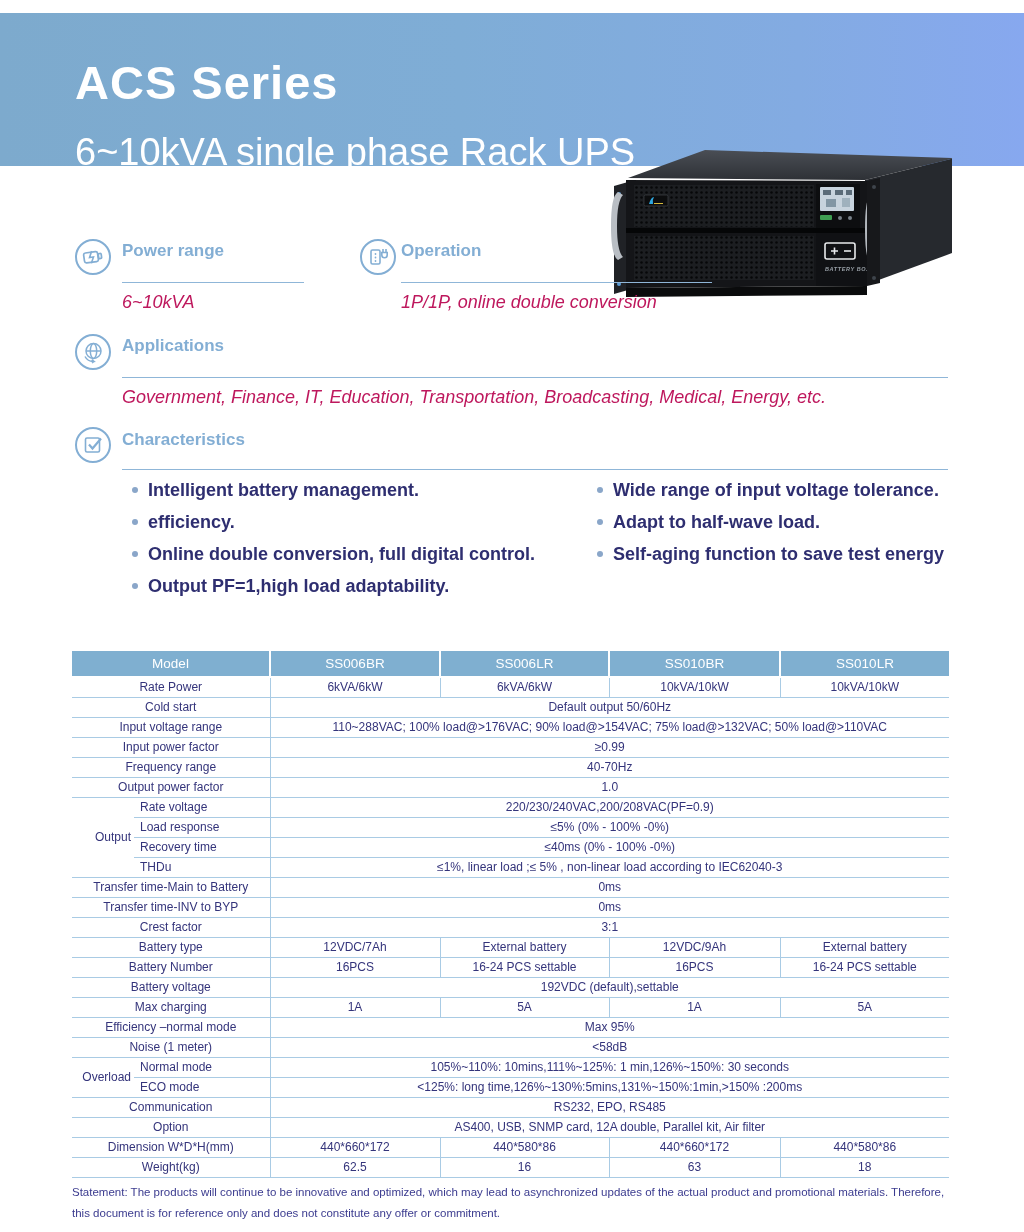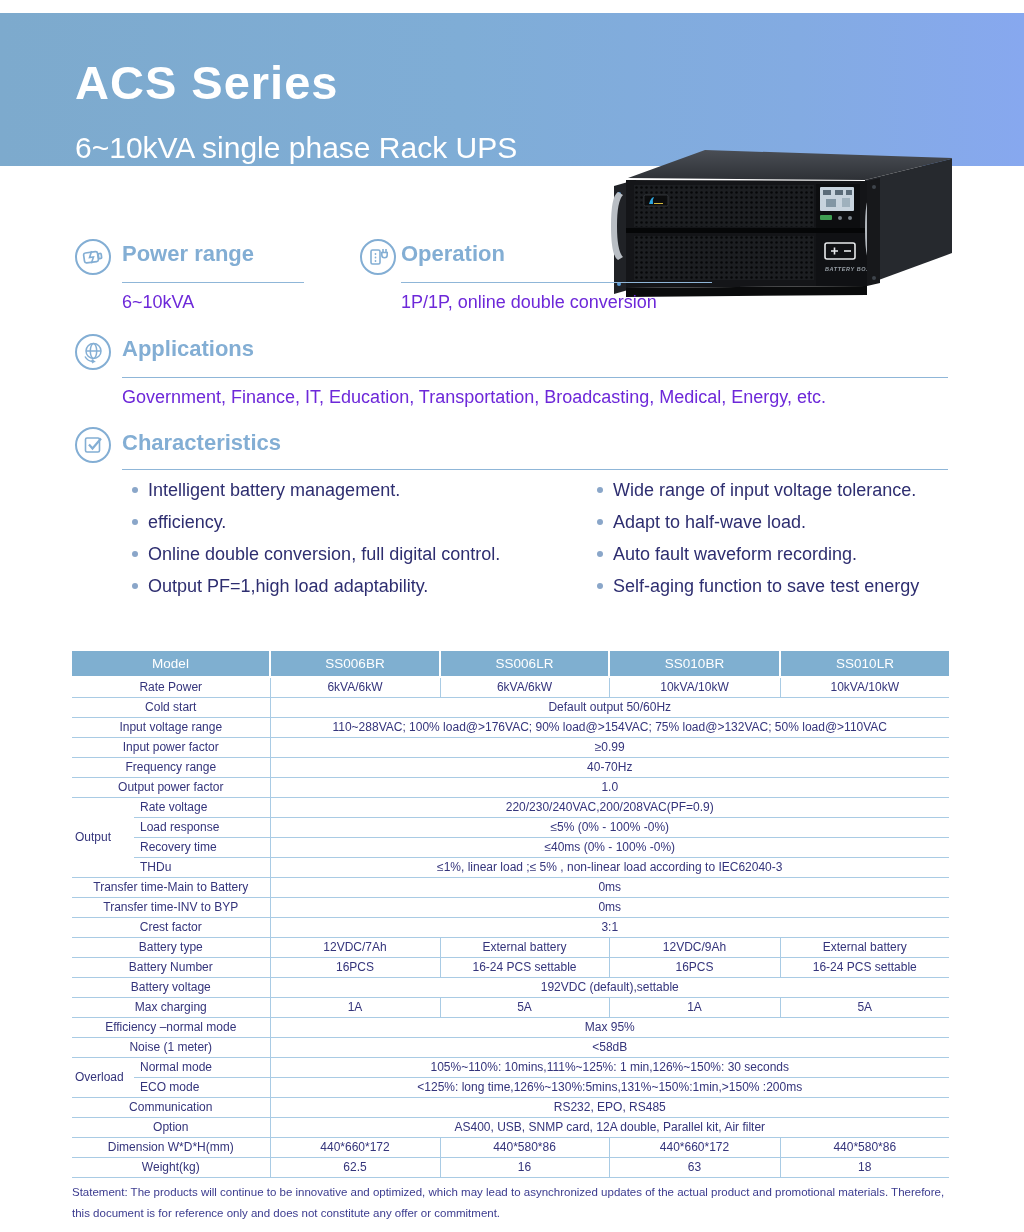--- a/index.html
+++ b/index.html
@@ -4,48 +4,48 @@
 <style>
   * { margin:0; padding:0; box-sizing:border-box; }
   html,body { background:#ffffff; }
   body { font-family:"Liberation Sans","DejaVu Sans",sans-serif; }
   #page { position:relative; width:1024px; height:1232px; background:#ffffff; overflow:hidden; }
 
   
   .hero { position:absolute; left:0; top:13px; width:1024px; height:153px;
           background:linear-gradient(to right,#7daacd 0%,#7fadd6 45%,#83abe2 78%,#87a8ef 100%); }
   .hero-title { position:absolute; left:75px; top:42px; color:#ffffff; font-size:47px; font-weight:bold; letter-spacing:1px; }
-  .hero-subtitle { position:absolute; left:75px; top:118px; color:#ffffff; font-size:30px; font-weight:400; }
+  .hero-subtitle { position:absolute; left:75px; top:118px; color:#ffffff; font-size:38px; font-weight:400; }
 
   
   .product { position:absolute; left:604px; top:140px; width:348px; height:174px; }
 
   
   .sec-icon { position:absolute; width:38px; height:38px; }
-  .sec-heading { position:absolute; color:#83aed4; font-size:22px; font-weight:bold; }
+  .sec-heading { position:absolute; color:#83aed4; font-size:17px; font-weight:bold; }
   .sec-rule { position:absolute; height:1px; background:#8fb6d8; }
-  .sec-value { position:absolute; color:#6d28d9; font-size:18px; }
-
-  
-  .bullets { position:absolute; list-style:none; color:#2e2e70; font-size:18px; }
+  .sec-value { position:absolute; color:#be185d; font-size:18px;font-style:italic; }
+
+  
+  .bullets { position:absolute; list-style:none; color:#2e2e70; font-size:18px;font-weight:bold; }
   .bullets li { position:relative; padding-left:17px; line-height:32px; }
   .bullets li::before { content:""; position:absolute; left:1px; top:13px; width:6px; height:6px;
                         border-radius:50%; background:#8aa6c9; }
 
   
   .spec-table { position:absolute; left:72px; top:651px; width:877px; border-collapse:collapse;
                 table-layout:fixed; color:#34347b; }
   .spec-table th { background:#7fafd0; color:#ffffff; font-size:13.5px; font-weight:400;
                    height:26px; border-bottom:2px solid #ffffff;text-align:center; }
   .spec-table th + th { border-left:2px solid #ffffff; }
   .spec-table td { height:20px; font-size:12px; text-align:center; padding:0 3px;
                    border-bottom:1px solid #a9cbe4; white-space:nowrap; overflow:hidden; }
   .spec-table td.value, .spec-table td.vspan { border-left:1px solid #a9cbe4; }
   .spec-table td.sub { text-align:left; padding-left:6px; }
-  .spec-table td.group { border-left:none; text-align:left;margin-left:8px; }
+  .spec-table td.group { border-left:none; text-align:right;margin-left:8px; }
 
   
   .statement { position:absolute; left:72px; top:1182px; width:880px; color:#3b3b8f;
                font-size:11.5px; line-height:21px; }
 </style>
 </head>
 <body>
 
 <div id="page">
 
@@ -177,23 +177,20 @@
       </li>
     </ul>
   <ul class="bullets" style="left:596px; top:474px; width:372px;">
       <li>
         <div>Wide range of input voltage tolerance.</div>
       </li>
       <li>
         <div>Adapt to half-wave load.</div>
       </li>
       <li>
-        <div>Auto fault waveform recording.</div>
-      </li>
-      <li>
         <div>Self-aging function to save test energy</div>
       </li>
     </ul>
 
   <table class="spec-table">
     <colgroup>
       <col style="width:62px">
         <col style="width:136px">
         <col style="width:170px">
       <col style="width:169px">

